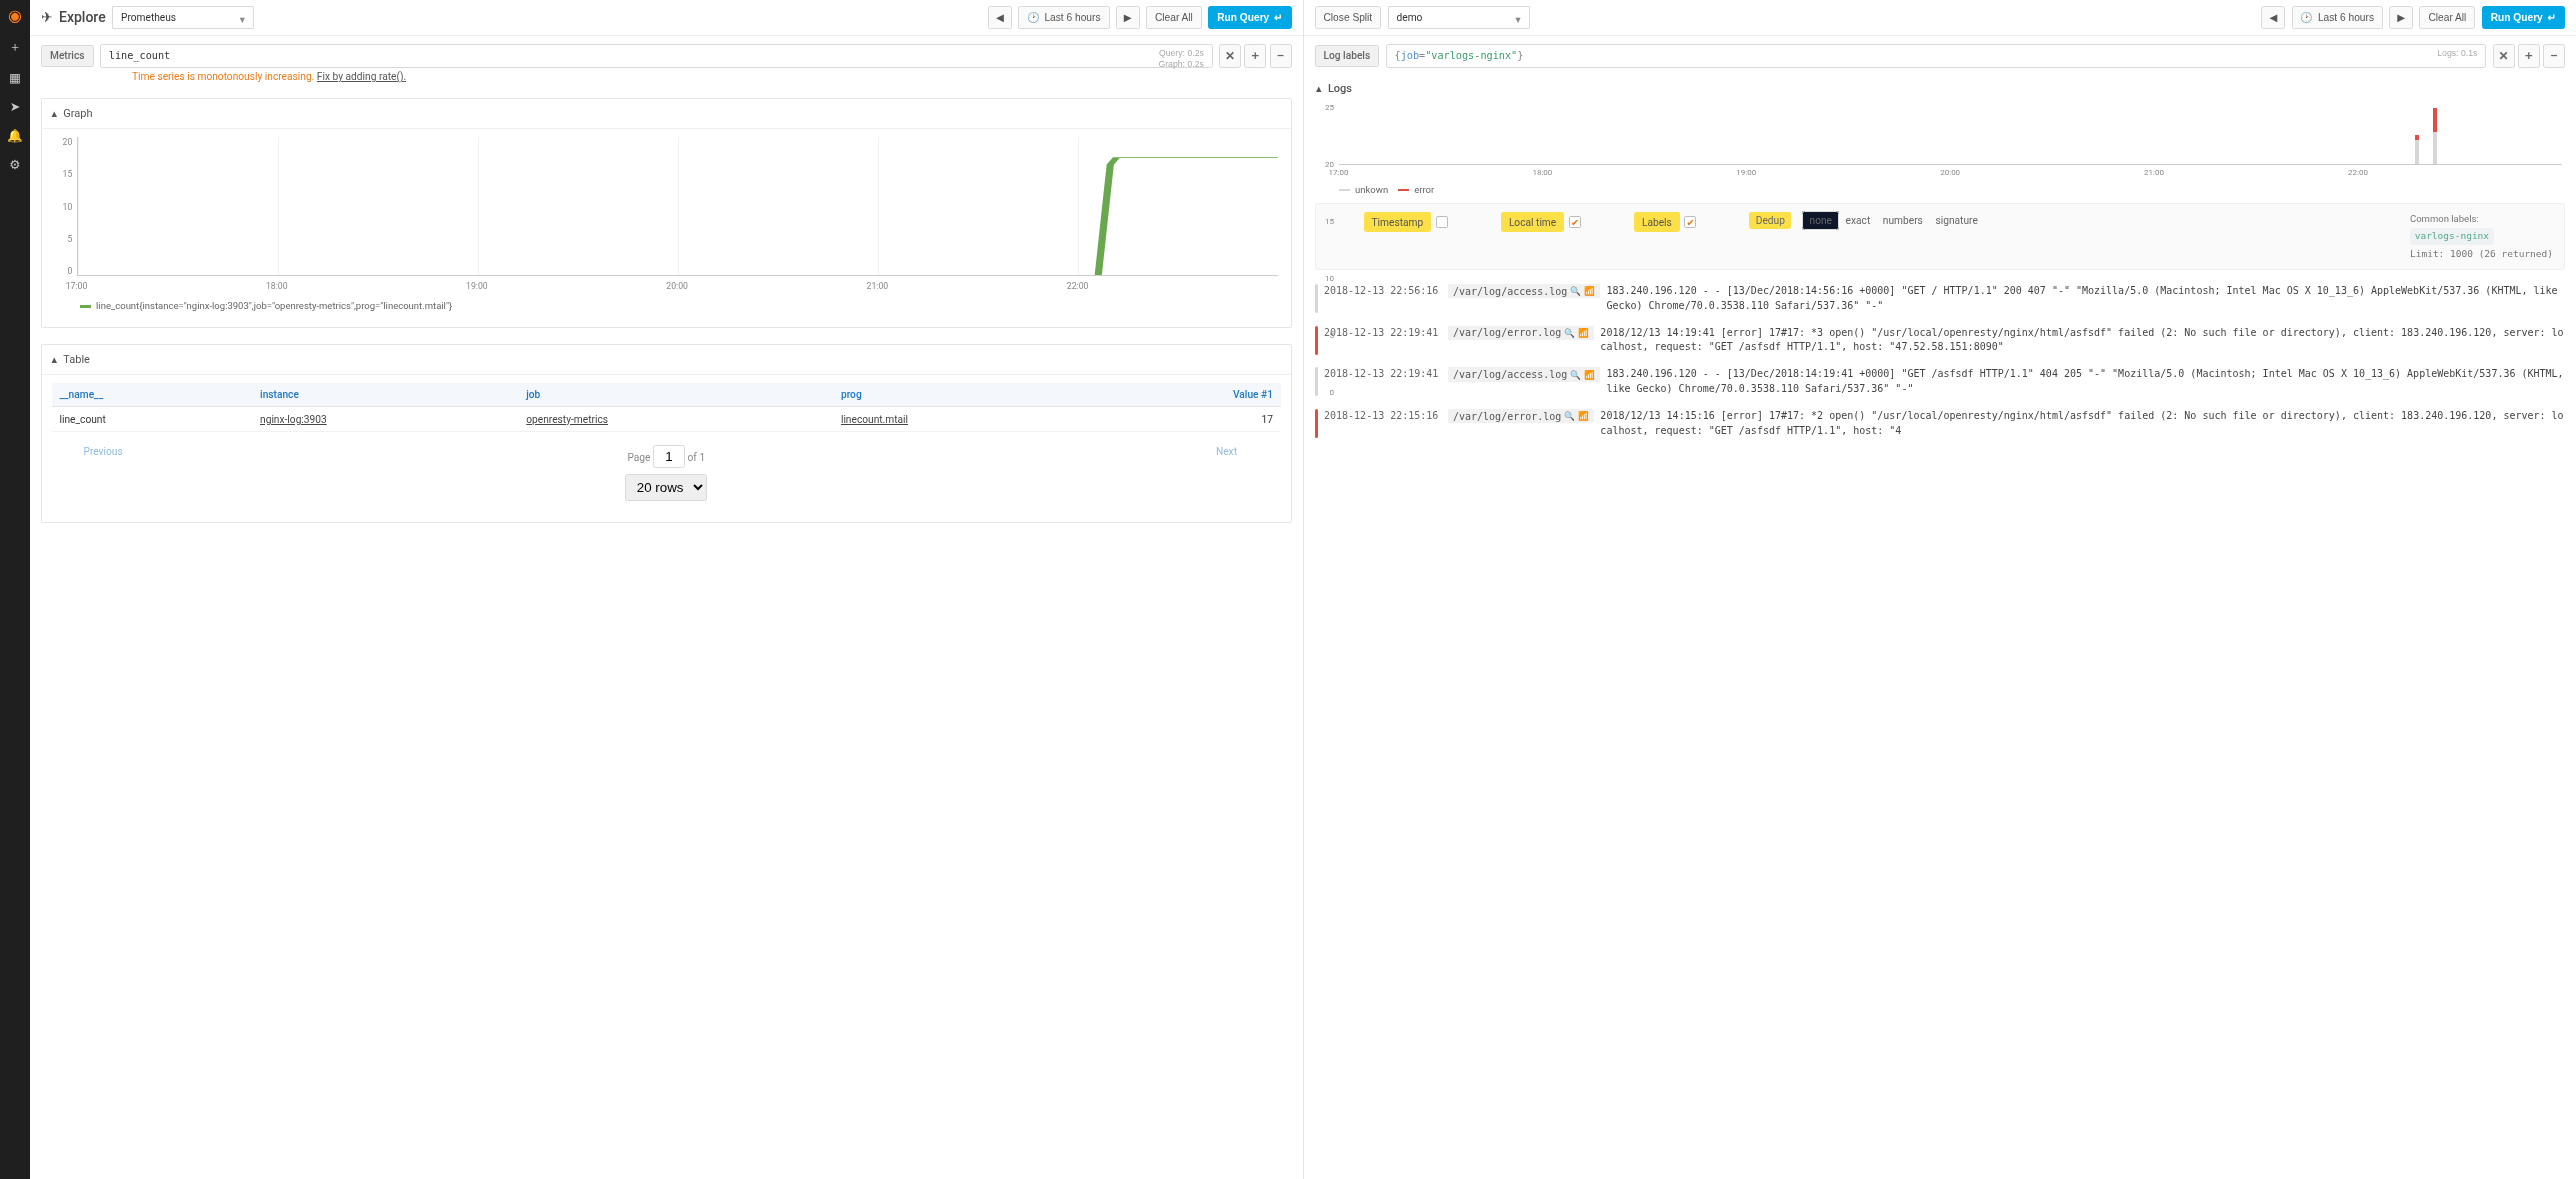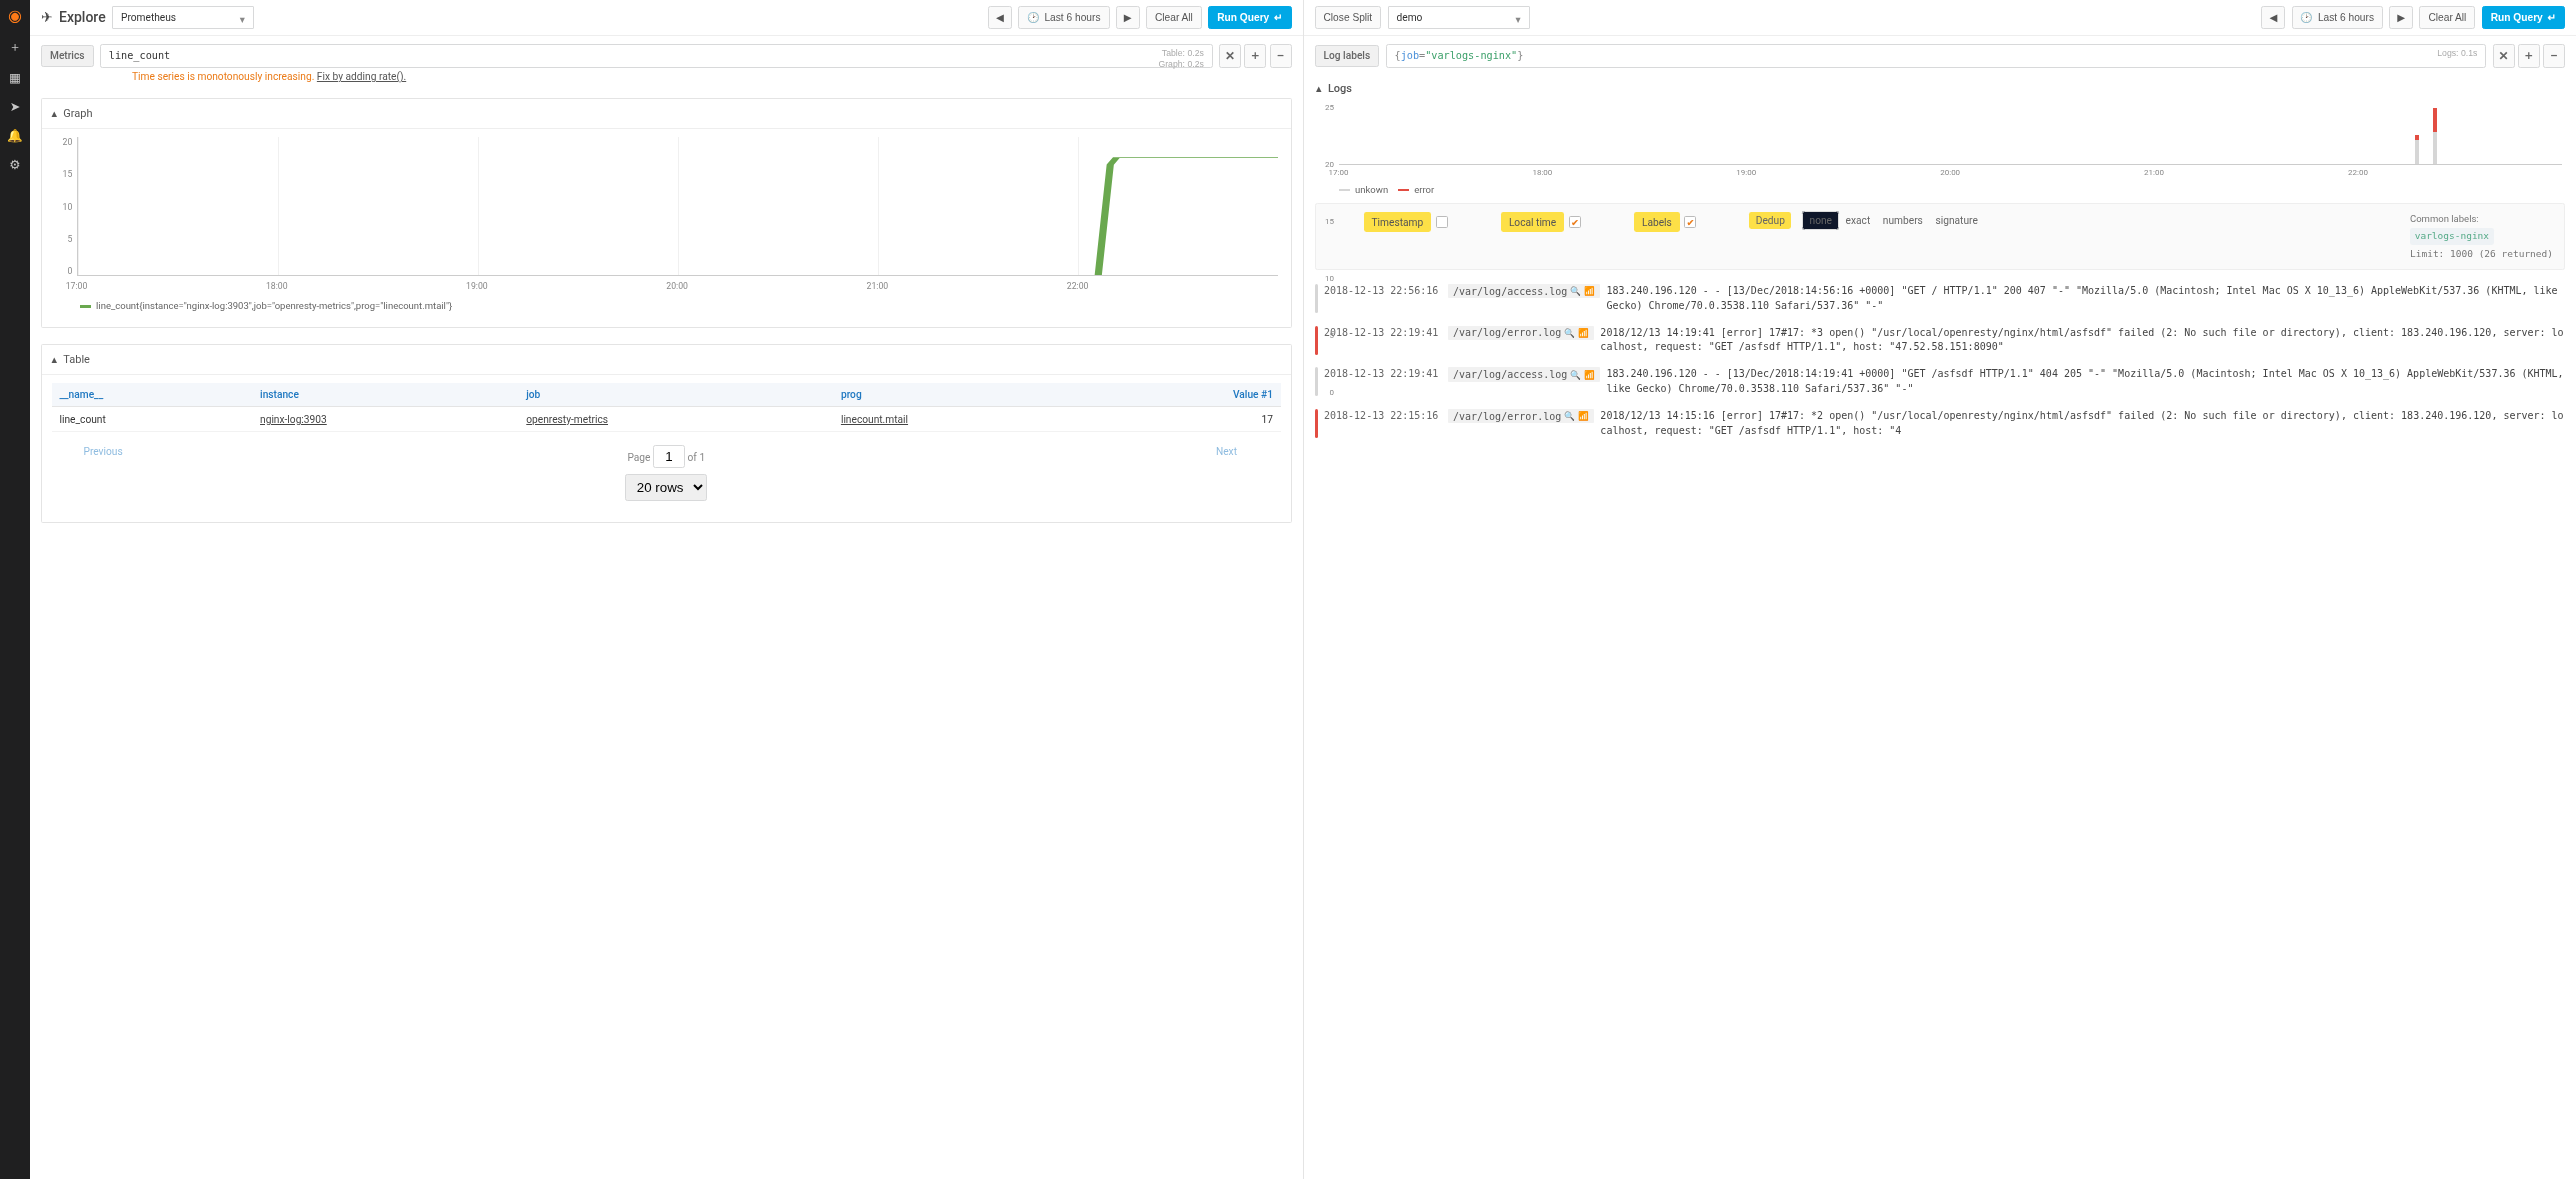--- a/index.html
+++ b/index.html
@@ -117,21 +117,21 @@
           <span>Run Query</span>
           <span>↵</span>
         </button>
       </div>
 
       <div class="queryrow">
         <div class="querylabel">Metrics</div>
         <div class="queryinput">
           <span>line_count</span>
           <div class="querytiming">
-            <div>Table: 0.2s</div>
+            <div>Query: 0.2s</div>
             <div>Graph: 0.2s</div>
           </div>
         </div>
         <div class="querybtns">
           <div class="sqbtn">✕</div>
           <div class="sqbtn">＋</div>
           <div class="sqbtn">－</div>
         </div>
       </div>
       <div class="hint">

